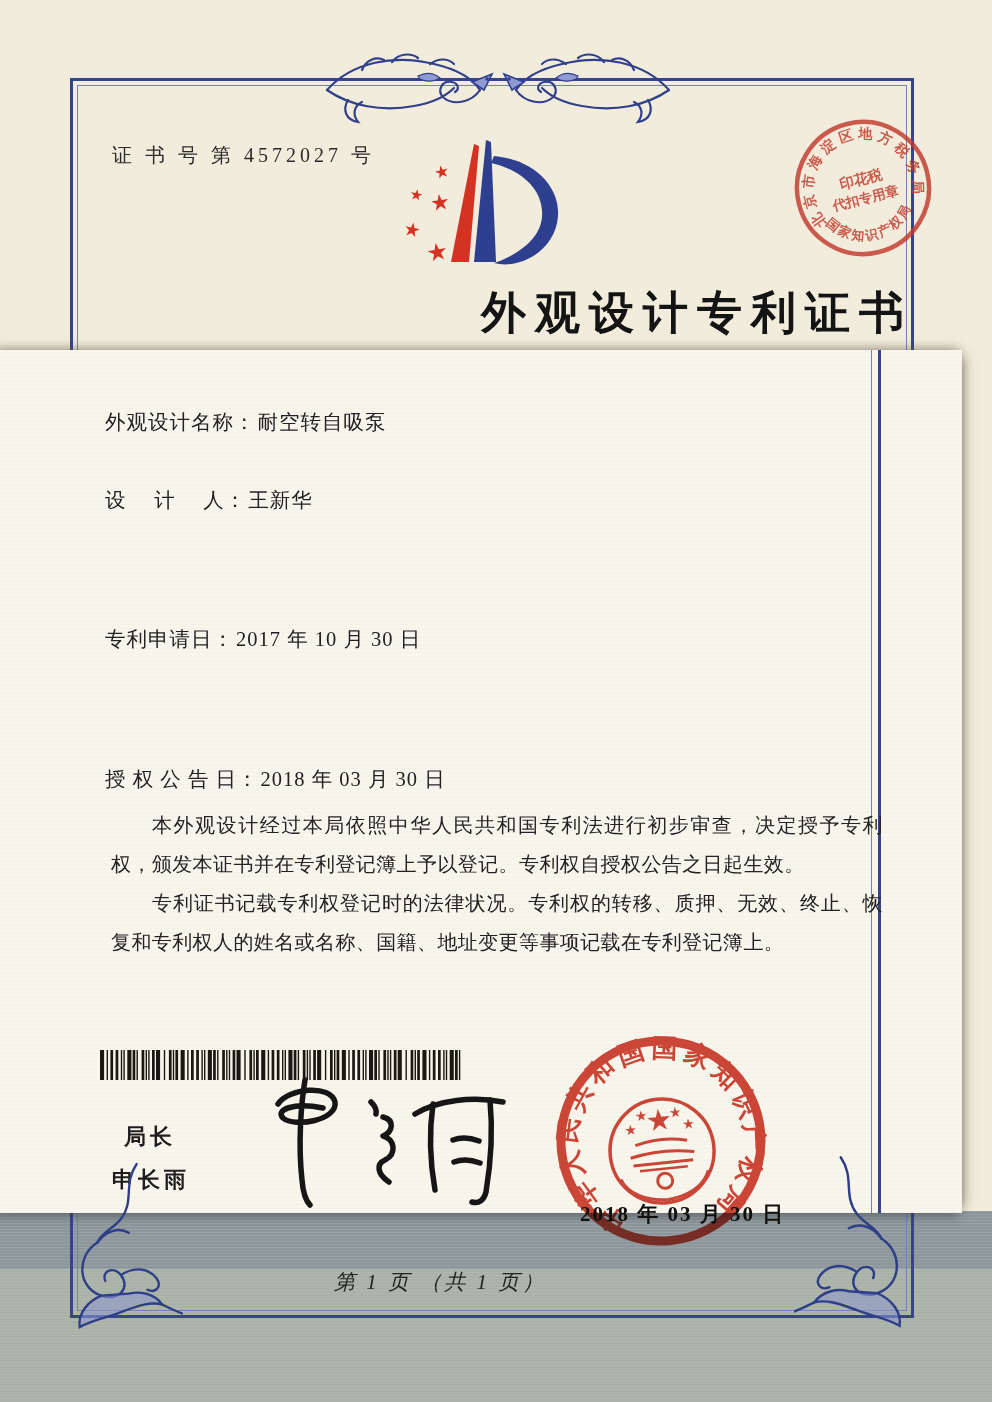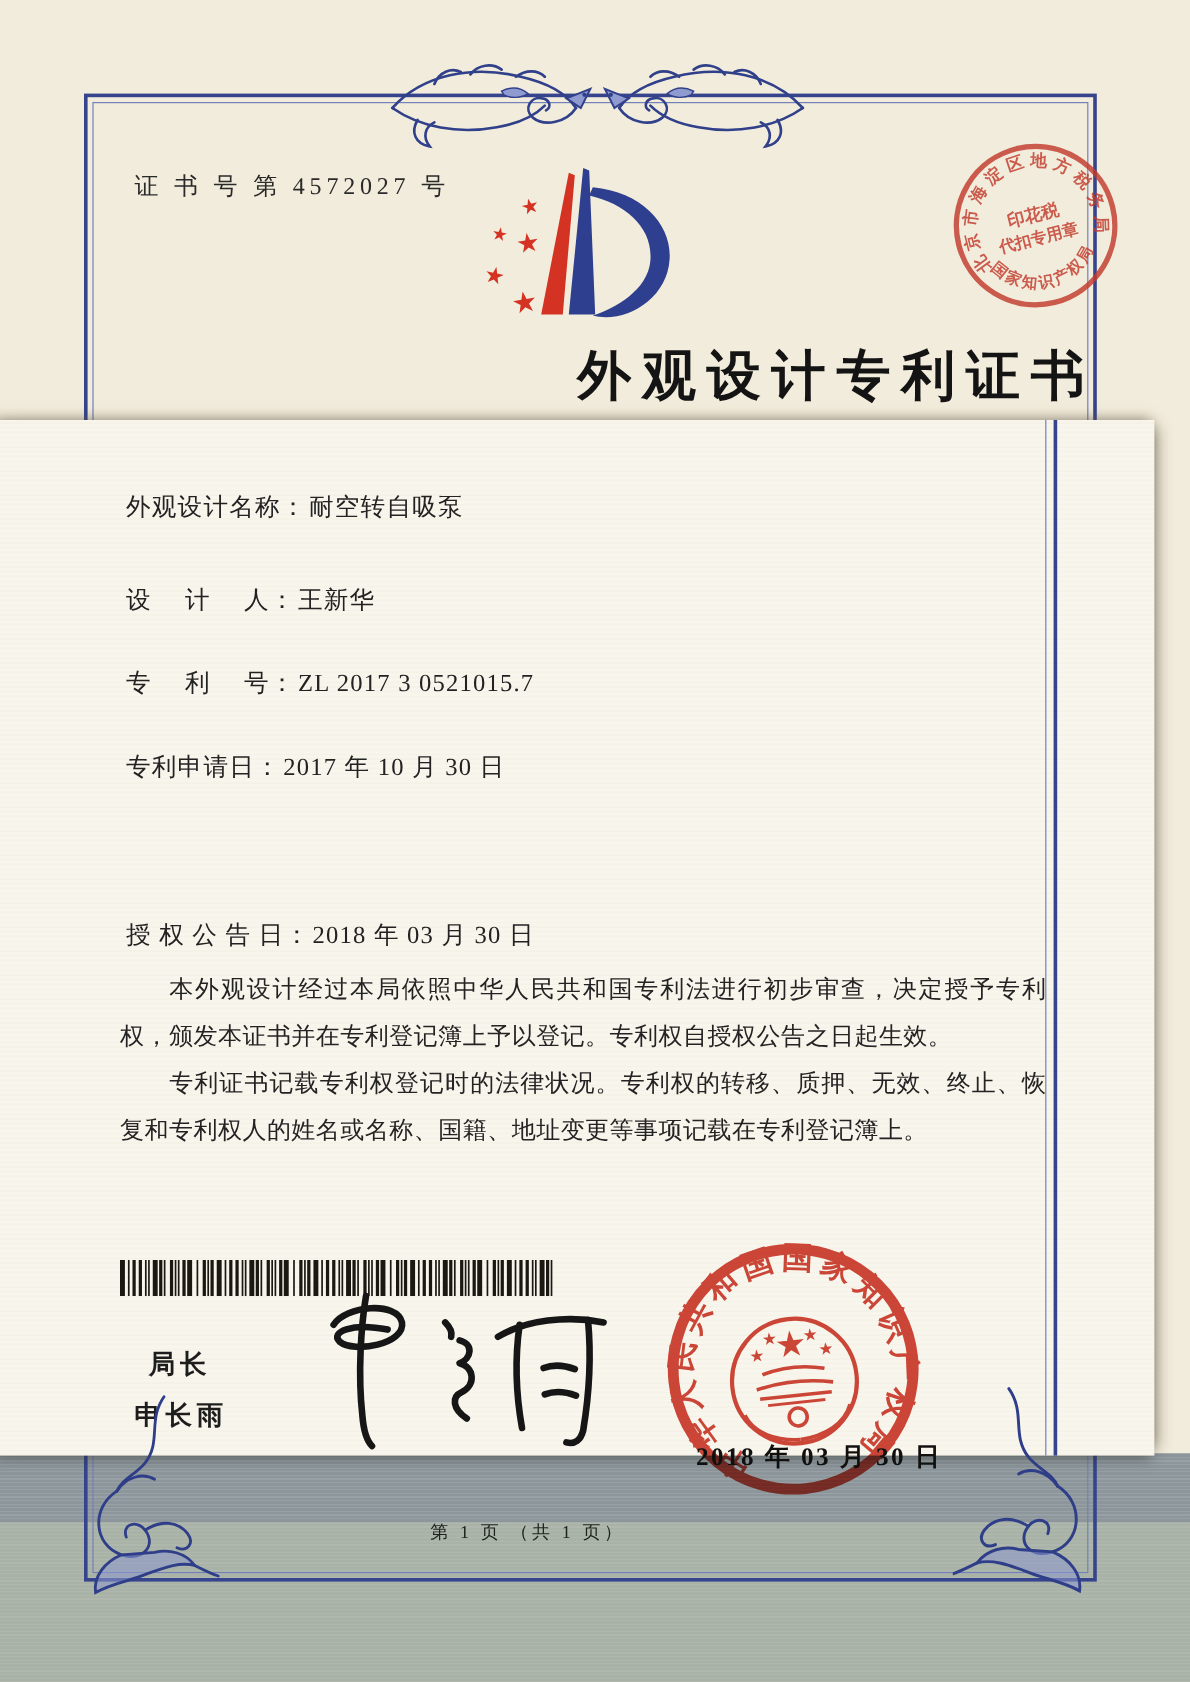--- a/index.html
+++ b/index.html
@@ -36,35 +36,35 @@
     position:absolute;left:70px;top:283px;width:843px;z-index:3;
     text-align:right;font-size:45px;font-weight:700;letter-spacing:9px;color:#141414;
   }
   .tax-seal{
     position:absolute;left:772px;top:97px;width:182px;height:182px;z-index:3;
     transform:rotate(-14deg);opacity:.82;
   }
   .tax-seal text{font-family:"Liberation Serif","DejaVu Serif",serif;font-weight:700;fill:#c23b2c;}
   .footer{
     position:absolute;left:295px;top:1268px;width:290px;z-index:3;
-    text-align:center;font-size:15px;letter-spacing:3px;color:#20241f;
+    text-align:center;font-size:21px;letter-spacing:3px;color:#20241f;font-style:italic;
   }
   
   .page{
     position:absolute;left:-10px;top:350px;width:972px;height:863px;z-index:4;
     background:#f8f5ec;
     background-image:repeating-linear-gradient(0deg,rgba(185,175,150,.05) 0 1px,transparent 1px 4px);
     box-shadow:0 -5px 10px -4px rgba(90,80,60,.55), 8px 0 12px -6px rgba(90,80,60,.45), 0 6px 10px -4px rgba(40,45,45,.5);
   }
   .page-border-right{position:absolute;top:0;bottom:0;left:888px;width:3px;background:#35448d;}
   .page-border-right-thin{position:absolute;top:0;bottom:0;left:881px;width:1px;background:#7480ba;}
   .field{position:absolute;left:115px;font-size:20.5px;letter-spacing:1px;color:#222;white-space:nowrap;}
   .f0{top:58px}.f1{top:136px}.f2{top:205px}.f3{top:275px}.f4{top:345px}.f5{top:415px}
   .flabel{margin-right:2px;}
-  .paras{position:absolute;left:110px;top:456px;width:772px;}
+  .paras{position:absolute;left:121px;top:456px;width:772px;}
   .paras p{
     margin:0;font-size:20px;line-height:39px;text-align:justify;text-indent:2.05em;
     color:#232323;letter-spacing:.4px;
   }
   .barcode{position:absolute;left:110px;top:700px;width:368px;height:30px;}
   .director-label{position:absolute;left:122px;top:772px;font-family:"Liberation Sans","DejaVu Sans",sans-serif;font-weight:600;font-size:22px;letter-spacing:4px;color:#1d1d1d;margin-left:12px;}
   .director-name{position:absolute;left:122px;top:815px;font-family:"Liberation Sans","DejaVu Sans",sans-serif;font-weight:600;font-size:22px;letter-spacing:4px;color:#1d1d1d;text-align:right;}
   
   .signature{position:absolute;left:243px;top:1062px;width:275px;height:155px;z-index:5;}
   .office-seal{position:absolute;left:554px;top:1034px;width:214px;height:214px;z-index:6;transform:rotate(-6deg);opacity:.9;mix-blend-mode:multiply;}
@@ -140,23 +140,20 @@
 
   <div class="page">
     <div class="page-border-right-thin"></div>
     <div class="page-border-right"></div>
 
     <div class="field f0">
       <span class="flabel">外观设计名称：</span><span class="fval">耐空转自吸泵</span>
     </div>
     <div class="field f1">
       <span class="flabel">设　 计 　人：</span><span class="fval">王新华</span>
-    </div>
-    <div class="field f2">
-      <span class="flabel">专　 利 　号：</span><span class="fval">ZL 2017 3 0521015.7</span>
     </div>
     <div class="field f3">
       <span class="flabel">专利申请日：</span><span class="fval">2017 年 10 月 30 日</span>
     </div>
     <div class="field f5">
       <span class="flabel">授 权 公 告 日：</span><span class="fval">2018 年 03 月 30 日</span>
     </div>
 
     <div class="paras">
       <p>本外观设计经过本局依照中华人民共和国专利法进行初步审查，决定授予专利权，颁发本证书并在专利登记簿上予以登记。专利权自授权公告之日起生效。</p>

